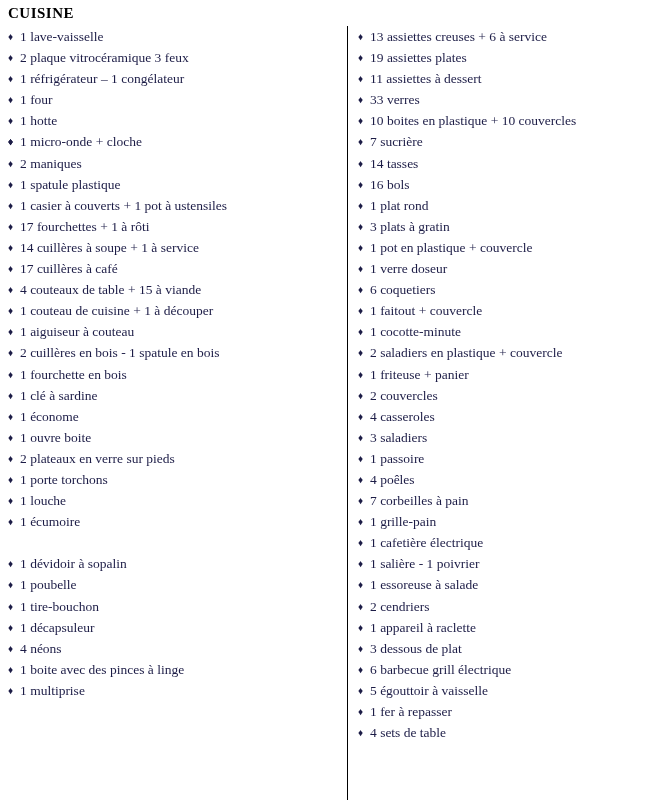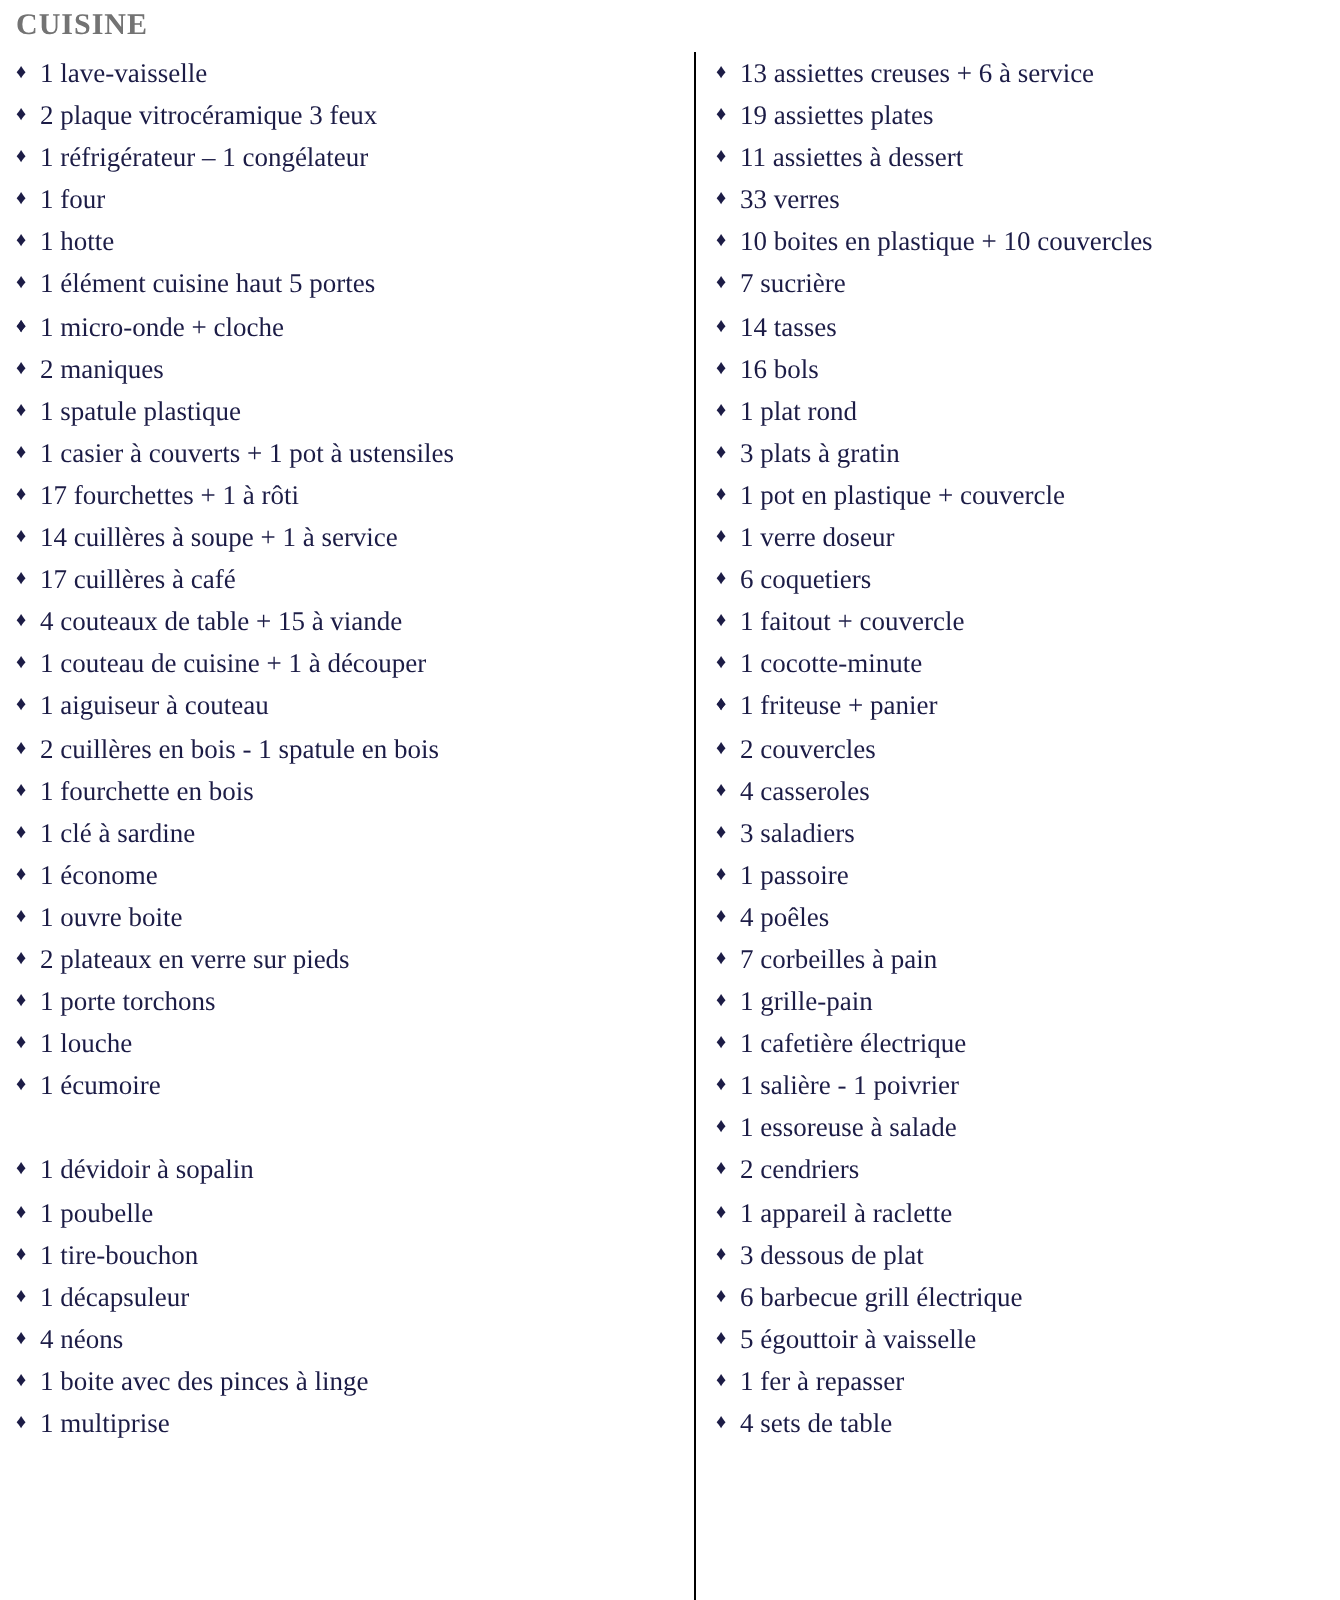--- a/index.html
+++ b/index.html
@@ -19,21 +19,21 @@
     position: relative;
     width: 670px;
     height: 800px;
     box-sizing: border-box;
     padding: 2px 0 0 0;
   }
   .title {
     font-family: "Liberation Serif", serif;
     font-weight: bold;
     font-size: 15px;
-    color: #737373;
+    color: #000000;
     letter-spacing: 0.5px;
     padding-left: 8px;
     margin: 2px 0 4px 0;
     line-height: 18px;
   }
   .columns {
     display: flex;
     flex-direction: row;
     align-items: flex-start;
     width: 670px;
@@ -86,21 +86,21 @@
 
   <div class="columns">
 
     <div class="col col-left">
       <ul class="items" id="left-list">
           <li><span class="bullet">♦</span><span>1 lave-vaisselle</span></li>
           <li><span class="bullet">♦</span><span>2 plaque vitrocéramique 3 feux</span></li>
           <li><span class="bullet">♦</span><span>1 réfrigérateur – 1 congélateur</span></li>
           <li><span class="bullet">♦</span><span>1 four</span></li>
           <li><span class="bullet">♦</span><span>1 hotte</span></li>
-          <li><span class="bullet">♦</span><span>1 élément cuisine haut 5 portes</span></li>
+          <li><span class="bullet">♦</span></li>
           <li><span class="bullet">♦</span></li>
           <li><span class="bullet">♦</span><span>1 micro-onde + cloche</span></li>
           <li><span class="bullet">♦</span><span>2 maniques</span></li>
           <li><span class="bullet">♦</span><span>1 spatule plastique</span></li>
           <li><span class="bullet">♦</span><span>1 casier à couverts + 1 pot à ustensiles</span></li>
           <li><span class="bullet">♦</span><span>17 fourchettes + 1 à rôti</span></li>
           <li><span class="bullet">♦</span><span>14 cuillères à soupe  + 1 à service</span></li>
           <li><span class="bullet">♦</span><span>17 cuillères à café</span></li>
           <li><span class="bullet">♦</span><span>4 couteaux de table + 15 à viande</span></li>
           <li><span class="bullet">♦</span><span>1 couteau de cuisine + 1 à découper</span></li>
@@ -135,21 +135,21 @@
           <li><span class="bullet">♦</span><span>7 sucrière</span></li>
           <li><span class="bullet">♦</span><span>14 tasses</span></li>
           <li><span class="bullet">♦</span><span>16 bols</span></li>
           <li><span class="bullet">♦</span><span>1 plat rond</span></li>
           <li><span class="bullet">♦</span><span>3 plats à gratin</span></li>
           <li><span class="bullet">♦</span><span>1 pot en plastique + couvercle</span></li>
           <li><span class="bullet">♦</span><span>1 verre doseur</span></li>
           <li><span class="bullet">♦</span><span>6 coquetiers</span></li>
           <li><span class="bullet">♦</span><span>1 faitout + couvercle</span></li>
           <li><span class="bullet">♦</span><span>1 cocotte-minute</span></li>
-          <li><span class="bullet">♦</span></li>
+          <li><span class="bullet">♦</span><span>2 saladiers en plastique + couvercle</span></li>
           <li><span class="bullet">♦</span><span>1 friteuse + panier</span></li>
           <li><span class="bullet">♦</span><span>2 couvercles</span></li>
           <li><span class="bullet">♦</span><span>4 casseroles</span></li>
           <li><span class="bullet">♦</span><span>3 saladiers</span></li>
           <li><span class="bullet">♦</span><span>1 passoire</span></li>
           <li><span class="bullet">♦</span><span>4 poêles</span></li>
           <li><span class="bullet">♦</span><span>7 corbeilles à pain</span></li>
           <li><span class="bullet">♦</span><span>1 grille-pain</span></li>
           <li><span class="bullet">♦</span><span>1 cafetière électrique</span></li>
           <li><span class="bullet">♦</span><span>1 salière  -  1 poivrier</span></li>

